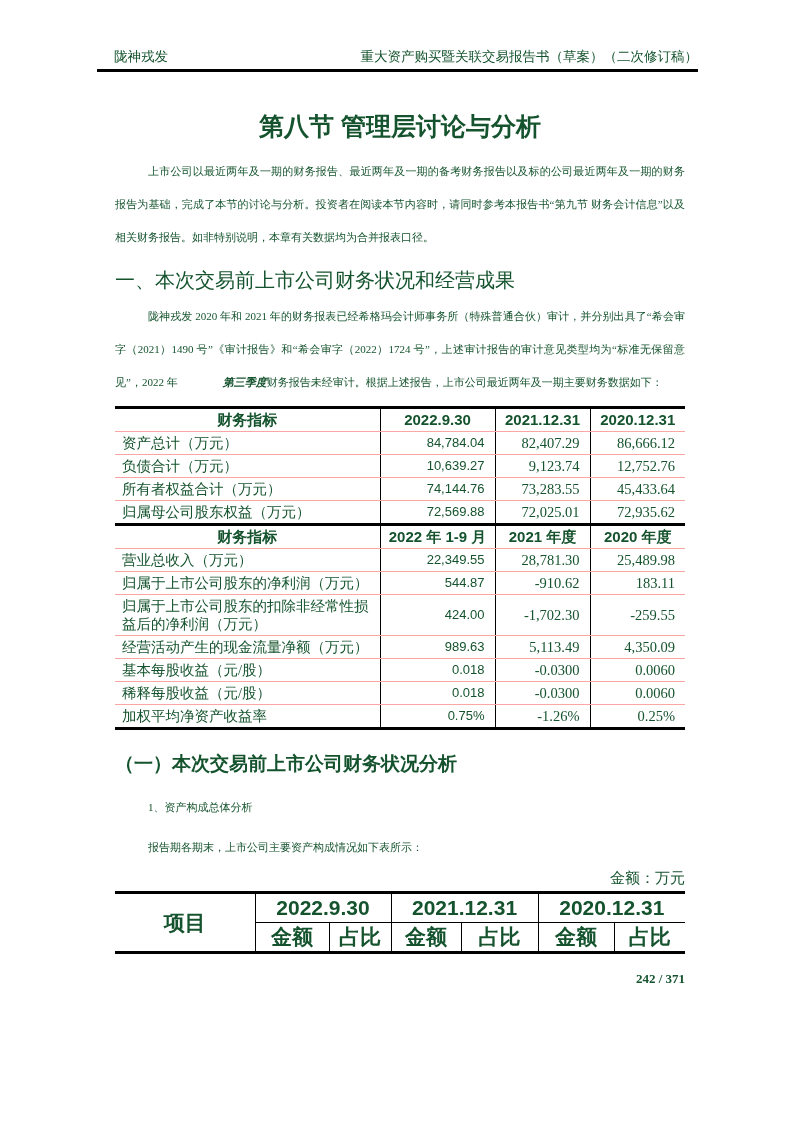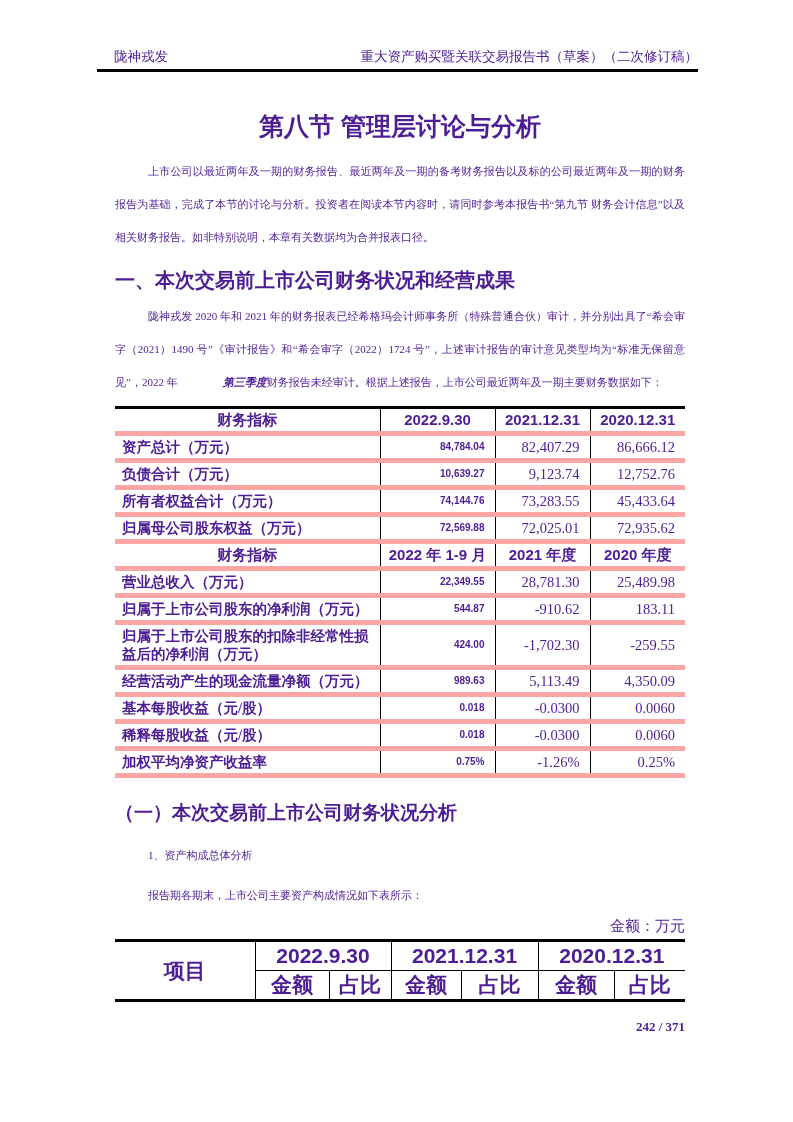--- a/index.html
+++ b/index.html
@@ -2,21 +2,21 @@
 <html><head>
 <meta charset="utf-8">
 <style>
   * { margin:0; padding:0; box-sizing:border-box; }
   html,body { background:#fff; }
   .page {
     position:relative;
     width:793px; height:1122px;
     margin:0 auto;
     background:#fff;
-    color:#4c1d95;
+    color:#14532d;
     font-family:"Liberation Serif", serif;
     overflow:hidden;
   }
   
   .pagehead { position:absolute; top:48px; left:97px; width:601px; }
   .pagehead-row {
     display:flex; justify-content:space-between; align-items:flex-end;
     font-size:13.5px; line-height:18px; padding:0 0 3px 17px;
   }
   .pagehead-rule { border-top:2.5px solid #000; height:3px; border-bottom:1px solid #000; }
@@ -27,48 +27,48 @@
     font-family:"Liberation Sans", sans-serif; font-weight:700;
     font-size:25px; line-height:36px;
   }
   p.body {
     font-size:11px; line-height:33px; text-align:justify;
     text-indent:33px;
   }
   .p-intro { margin-top:11px; }
   .h-sec {
     margin-top:11px;
-    font-family:"Liberation Sans", sans-serif; font-weight:700;
+    font-family:"Liberation Sans", sans-serif; font-weight:400;
     font-size:20px; line-height:30px;
   }
   .p-audit { margin-top:5px; }
   .bold-italic { font-weight:700; font-style:italic;margin-left:45px; }
   
   table.t1 {
     margin-top:7px; width:570px; border-collapse:collapse;
     font-size:14.5px; table-layout:fixed;
   }
   table.t1 { border-top:3px solid #000; border-bottom:3px solid #000; }
   table.t1 td {
-    border-bottom:5px solid #fca5a5; border-right:1px solid #000;
+    border-bottom:1px solid #fca5a5; border-right:1px solid #000;
     padding:2px 6px; line-height:18px; vertical-align:middle;
   }
   table.t1 td:last-child { border-right:none; }
   table.t1 tr.hdr td {
     text-align:center; font-weight:700;
     font-family:"Liberation Sans", sans-serif; font-size:15px;
   }
   table.t1 tr.thick td { border-top:3px solid #000; }
-  table.t1 td.lab { text-align:left; padding-left:7px;font-weight:bold; }
+  table.t1 td.lab { text-align:left; padding-left:7px; }
   table.t1 td.num { text-align:right; padding-right:10px; }
-  table.t1 td.cur { font-weight:700; font-family:"Liberation Sans", sans-serif; font-size:10px;margin-left:24px; }
+  table.t1 td.cur { font-weight:400; font-family:"Liberation Sans", sans-serif; font-size:13px;margin-left:24px; }
   
   .h-sub {
     margin-top:21px;
-    font-family:Liberation Sans, sans-serif; font-weight:700;
+    font-family:Liberation Mono, monospace; font-weight:700;
     font-size:19px; line-height:28px;
   }
   .p-item { margin-top:12px; }
   .p-asset { margin-top:7px; }
   .unit-note { margin-top:3px; text-align:right; font-size:15px; line-height:22px; }
   
   table.t2 {
     margin-top:2px; width:570px; border-collapse:collapse;
     font-size:21px; table-layout:fixed;
     border-top:3px solid #000; border-bottom:3px solid #000;

